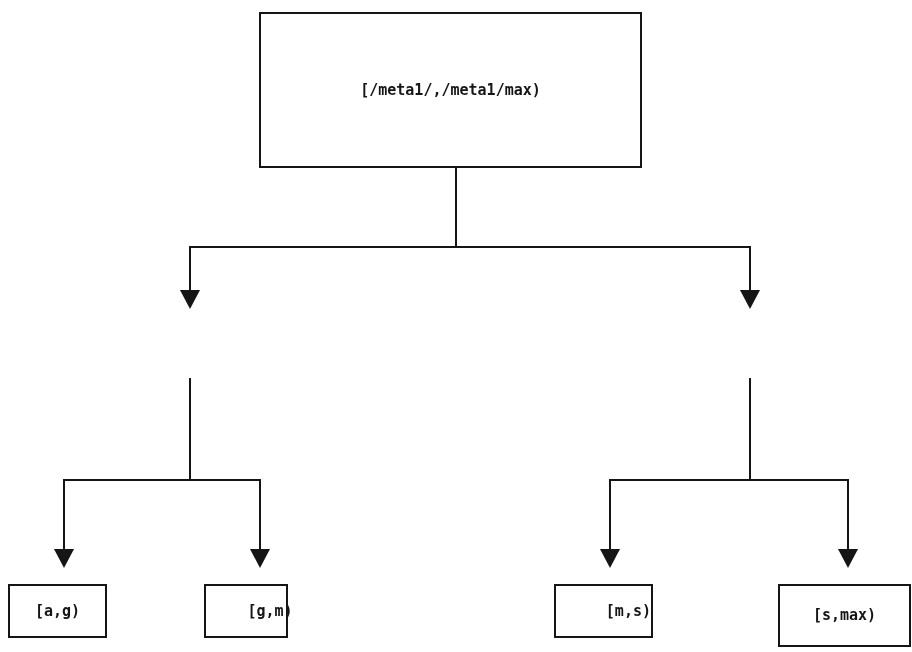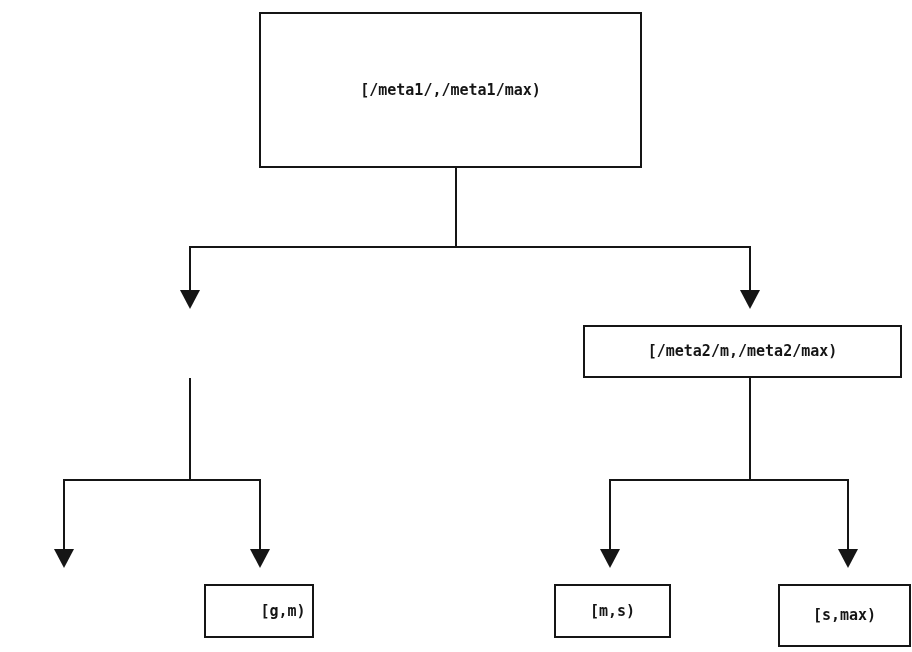--- a/index.html
+++ b/index.html
@@ -33,22 +33,22 @@
     color: #151515;
     font-weight: bold;
     font-size: 15px;
     line-height: 1;
     white-space: nowrap;
   }
   .node-root      { left: 259px; top: 12px;  width: 383px; height: 156px; }
   .node-mid-left  { left: 22px;  top: 325px; width: 324px; height: 53px; }
   .node-mid-right { left: 583px; top: 325px; width: 319px; height: 53px; }
   .node-leaf-ag   { left: 8px;   top: 584px; width: 99px;  height: 54px; }
-  .node-leaf-gm   { left: 204px; top: 584px; width: 110px;  height: 54px; padding-left: 48px; }
-  .node-leaf-ms   { left: 554px; top: 584px; width: 117px;  height: 54px; }
+  .node-leaf-gm   { left: 204px; top: 584px; width: 84px;  height: 54px; padding-left: 48px; }
+  .node-leaf-ms   { left: 554px; top: 584px; width: 99px;  height: 54px; justify-content: flex-end; }
   .node-leaf-smax { left: 778px; top: 584px; width: 133px; height: 63px; }
   .edge-line {
     fill: none;
     stroke: #151515;
     stroke-width: 2px;
   }
   .arrow-head {
     fill: #151515;
     stroke: none;
   }
@@ -80,24 +80,24 @@
     <path class="edge-line" d="M848,479 L848,549"></path>
     <path class="arrow-head" d="M600,549 L620,549 L610,568 Z"></path>
     <path class="arrow-head" d="M838,549 L858,549 L848,568 Z"></path>
   </svg>
 
   <div class="node node-root">
     <span>[/meta1/,/meta1/max)</span>
   </div>
 
 
-  <div class="node node-mid-right">
-    <span>[/meta2/m,/meta2/max)</span>
+
+  <div class="node node-leaf-ag">
+    <span>[a,g)</span>
   </div>
-
 
   <div class="node node-leaf-gm">
     <span>[g,m)</span>
   </div>
 
   <div class="node node-leaf-ms">
     <span>[m,s)</span>
   </div>
 
   <div class="node node-leaf-smax">

